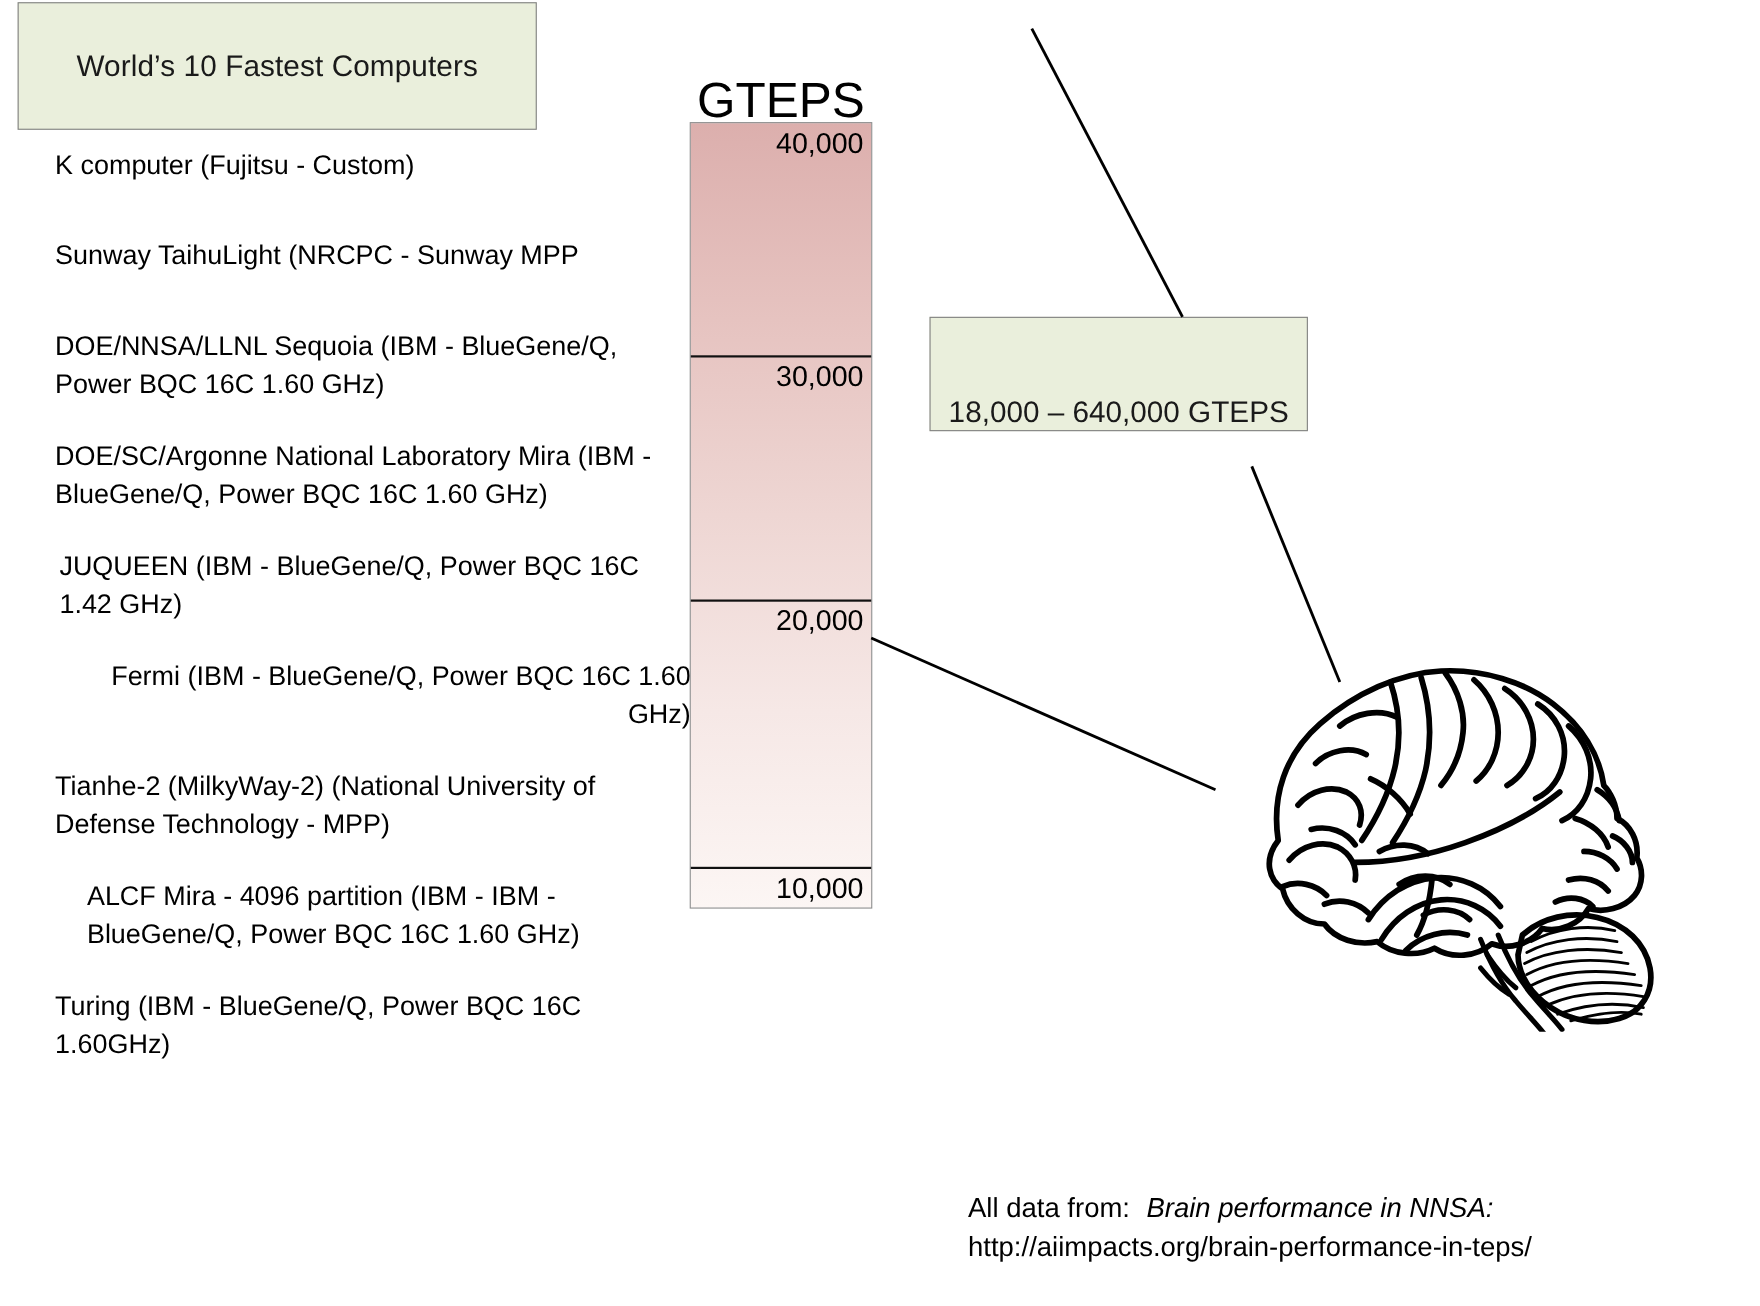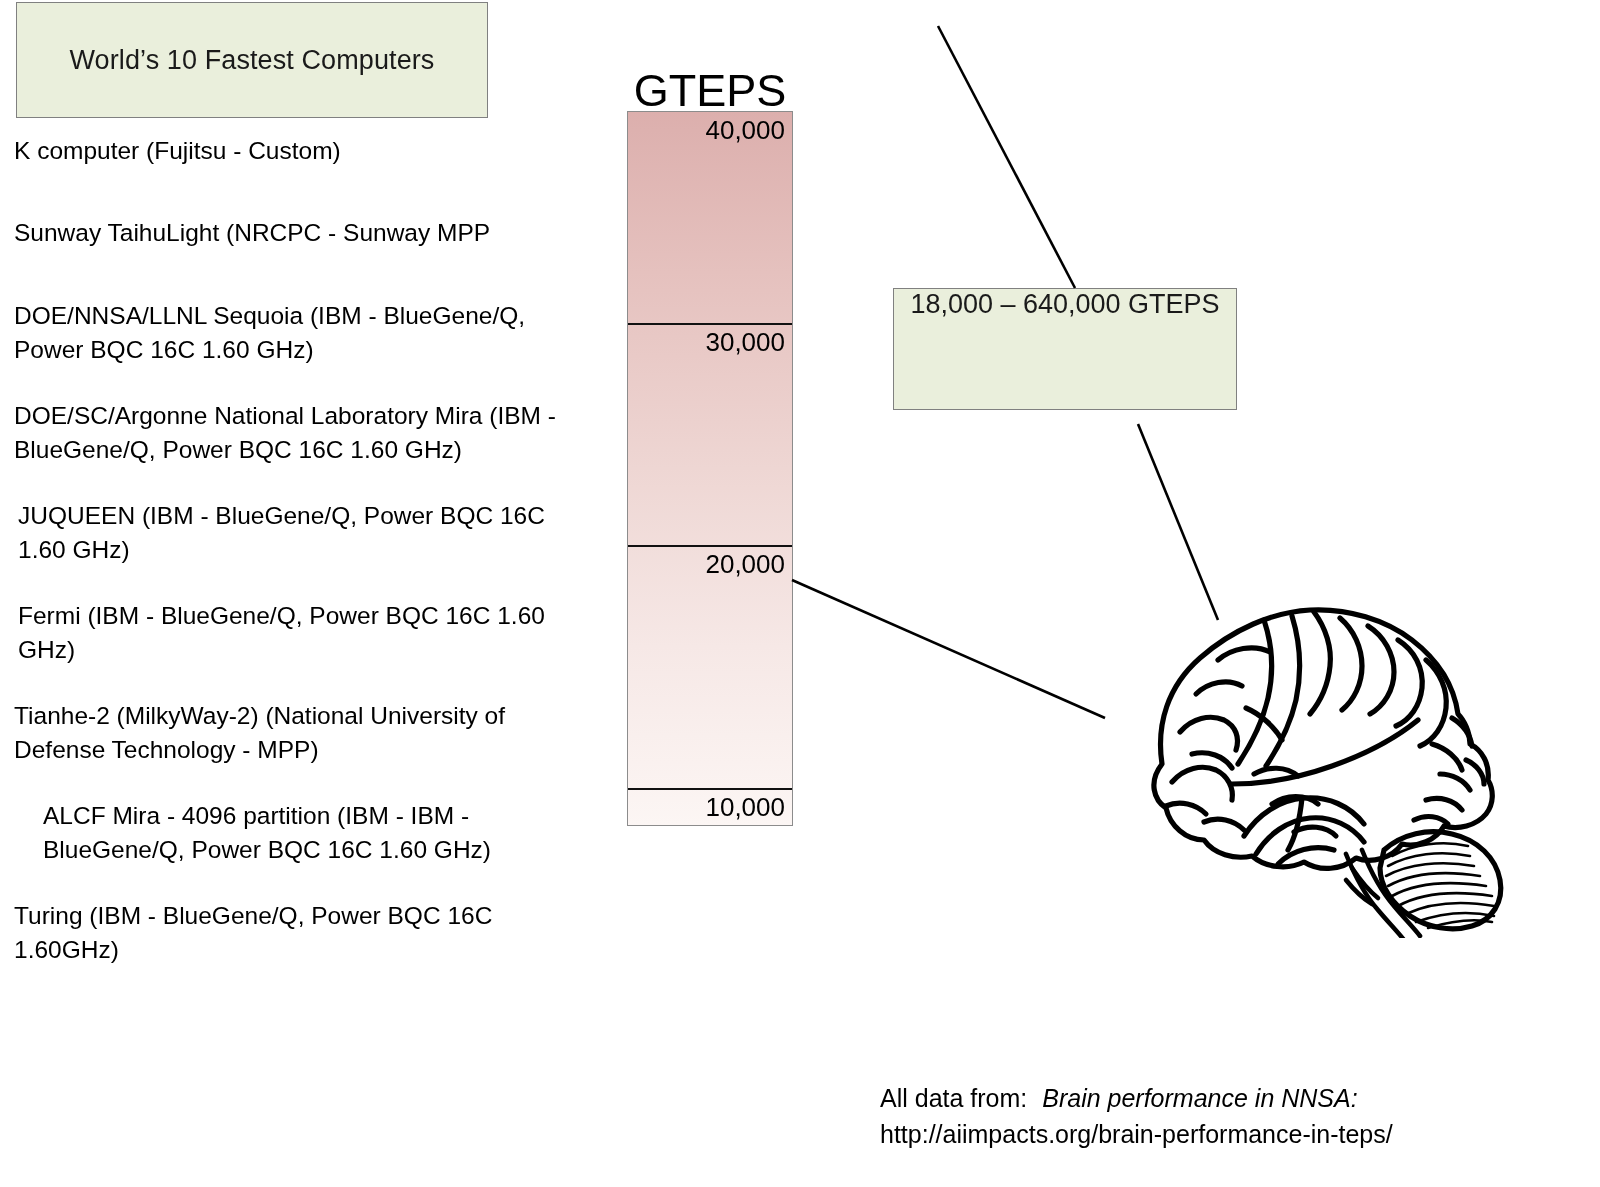--- a/index.html
+++ b/index.html
@@ -37,20 +37,21 @@
     letter-spacing: 0.1px;
     white-space: nowrap;
   }
 
   
   #computer-list {
     position: absolute;
     left: 0px;
     top: 126px;
     width: 600px;
+    padding-left: 36px;
   }
   .computer-item {
     font-size: 24.5px;
     line-height: 34px;
     color: #000000;
     padding-left: 14px;
     padding-right: 8px;
     box-sizing: border-box;
   }
 
@@ -94,29 +95,29 @@
     right: 7px;
     font-size: 26px;
     line-height: 30px;
     color: #000000;
     white-space: nowrap;
   }
 
   
   #range-box {
     position: absolute;
-    left: 893px;
+    left: 845px;
     top: 288px;
     width: 344px;
-    height: 122px;
+    height: 104px;
     background: #eaefdc;
     border: 1px solid #808080;
     box-sizing: border-box;
     display: flex;
-    align-items: flex-start;
+    align-items: flex-end;
     justify-content: center;
   }
   #range-box .range-text {
     font-size: 27px;
     color: #1a1a1a;
     white-space: nowrap;
   }
 
   
   #leaders {
@@ -154,22 +155,22 @@
 
 <div id="title-box">
   <span class="title-text">World’s 10 Fastest Computers</span>
 </div>
 
 <div id="computer-list">
   <div class="computer-item" style="margin-top:8px;">K computer (Fujitsu - Custom)</div>
   <div class="computer-item" style="margin-top:48px;">Sunway TaihuLight (NRCPC - Sunway MPP</div>
   <div class="computer-item" style="margin-top:49px;">DOE/NNSA/LLNL Sequoia (IBM - BlueGene/Q, Power BQC 16C 1.60 GHz)</div>
   <div class="computer-item" style="margin-top:32px;">DOE/SC/Argonne National Laboratory Mira (IBM - BlueGene/Q, Power BQC 16C 1.60 GHz)</div>
-  <div class="computer-item" style="margin-top:32px;padding-left:18px;">JUQUEEN (IBM - BlueGene/Q, Power BQC 16C 1.60 GHz)</div>
-  <div class="computer-item" style="margin-top:32px;padding-left:18px;">Fermi (IBM - BlueGene/Q, Power BQC 16C 1.60 GHz)</div>
+  <div class="computer-item" style="margin-top:32px;padding-left:18px;">JUQUEEN (IBM - BlueGene/Q, Power BQC 16C 1.42 GHz)</div>
+  <div class="computer-item" style="margin-top:32px;padding-left:18px;text-align:right;">Fermi (IBM - BlueGene/Q, Power BQC 16C 1.60 GHz)</div>
   <div class="computer-item" style="margin-top:32px;">Tianhe-2 (MilkyWay-2) (National University of Defense Technology - MPP)</div>
   <div class="computer-item" style="margin-top:32px;margin-left:29px;">ALCF Mira - 4096 partition (IBM - IBM - BlueGene/Q, Power BQC 16C 1.60 GHz)</div>
   <div class="computer-item" style="margin-top:32px;">Turing (IBM - BlueGene/Q, Power BQC 16C 1.60GHz)</div>
 </div>
 
 <div id="gteps-label">GTEPS</div>
 
 <div id="gteps-bar">
 
   <div class="tick-row" style="top:0px;">

